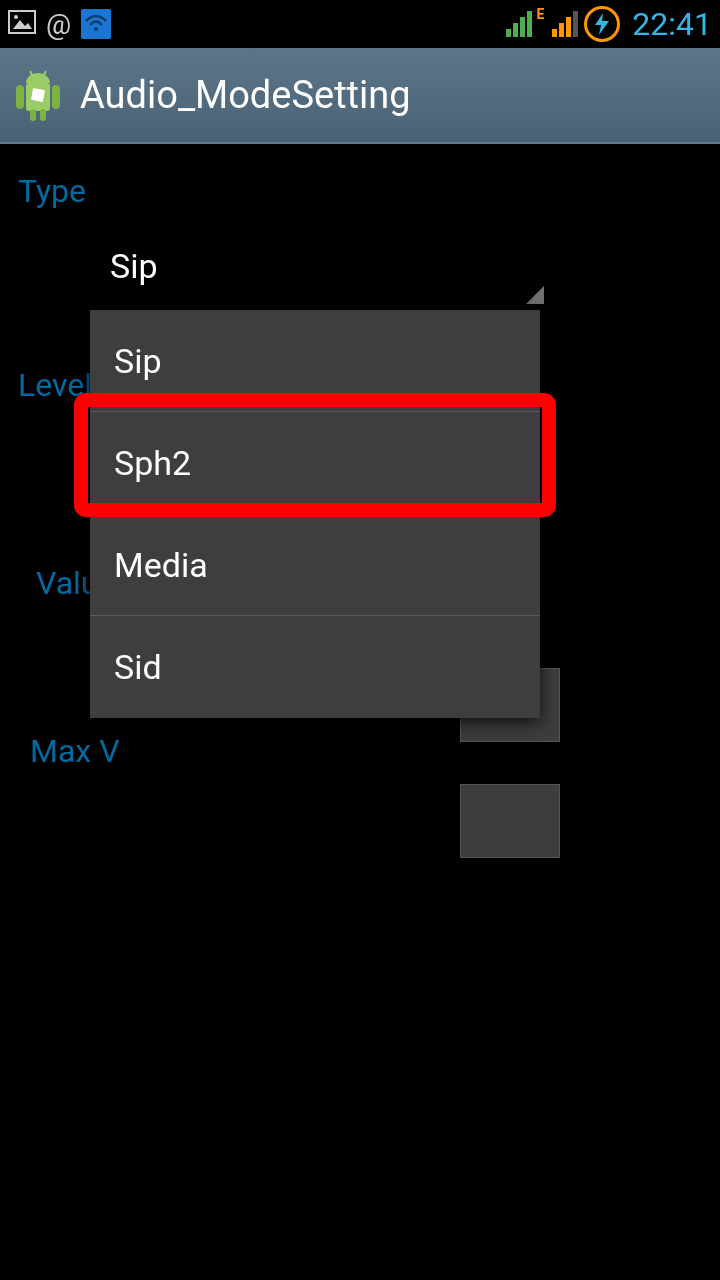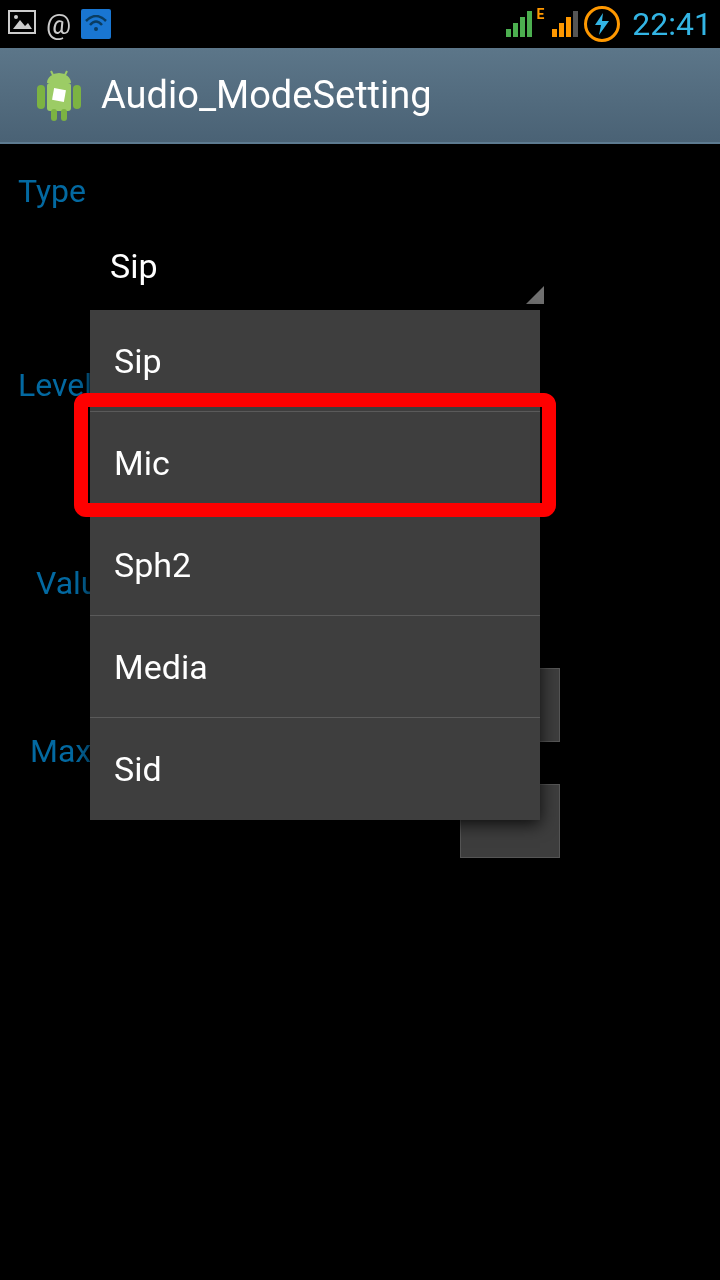--- a/index.html
+++ b/index.html
@@ -35,21 +35,21 @@
     .signal-bars .b3 { height: 20px; }
     .signal-bars .b4 { height: 26px; }
     .signal-e { color: #ff9800; font-size: 14px; font-weight: bold; position: relative; top: -10px; left: -2px;}
     
     
     .app-bar {
       height: 96px;
       background: linear-gradient(to bottom, #5c7689 0%, #4a6275 100%);
       display: flex;
       align-items: center;
-      padding: 0 29px;
+      padding: 0 8px;
       border-bottom: 2px solid #5d7a90;
     }
     .app-title {
       color: #fff;
       font-size: 38px;
       font-weight: 400;
       margin-left: 12px;
     }
     .android-icon {
       width: 60px; height: 64px;
@@ -238,19 +238,18 @@
 
   <div style="height:40px"></div>
   <div class="label maxvol">Max V</div>
 
   <div class="field-box val1"></div>
   <div class="field-box val2"></div>
 </div>
 
 <div class="dropdown">
   <div class="dropdown-item">Sip</div>
-  <div class="dropdown-item">Mic</div>
   <div class="dropdown-item">Sph2</div>
   <div class="dropdown-item">Media</div>
   <div class="dropdown-item">Sid</div>
 </div>
 
 <div class="highlight"></div>
 
 </body></html>

